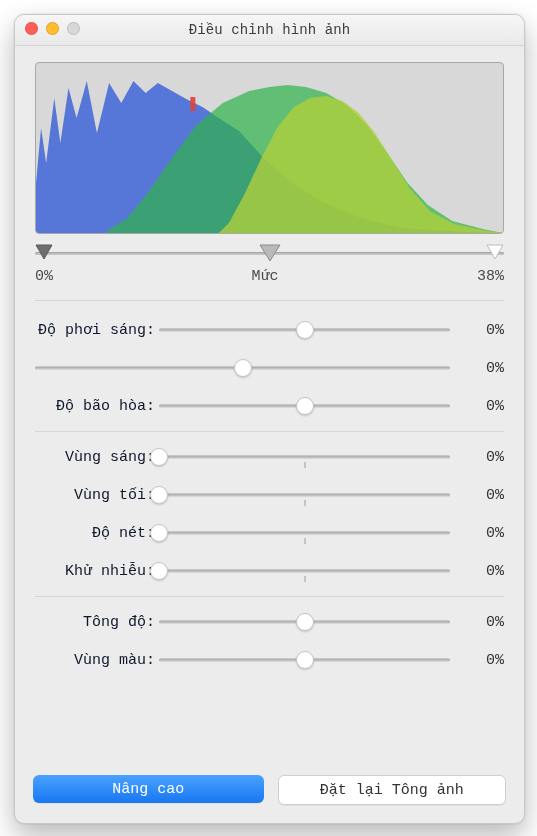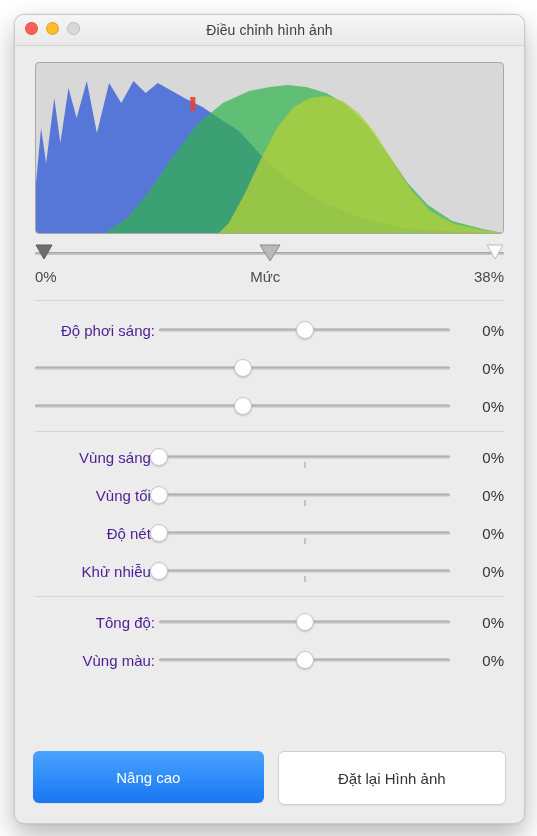--- a/index.html
+++ b/index.html
@@ -13,20 +13,21 @@
   }
 
   
   .outer {
     width: 537px;
     height: 836px;
     box-sizing: border-box;
     padding: 14px;
     background: #fff;
     border-radius: 26px;
+    font-family: Liberation Mono, monospace;
   }
 
   
   .window {
     position: relative;
     width: 100%;
     height: 100%;
     background: #ececec;
     border: 1px solid #c9c9c9;
     border-radius: 10px;
@@ -142,21 +143,21 @@
   .slider-row {
     display: flex;
     align-items: center;
     gap: 4px;
     height: 22px;
   }
   .sl-label {
     flex: 0 0 120px;
     text-align: right;
     font-size: 15px;
-    color: #4c1d95;
+    color: #0f172a;
   }
   .sl-track-wrap {
     flex: 1;
     position: relative;
     height: 18px;
   }
   .sl-track {
     position: absolute;
     left: 0; right: 0; top: 50%;
     transform: translateY(-50%);
@@ -200,21 +201,21 @@
   }
   .btn {
     height: 28px;
     border-radius: 6px;
     font-size: 15px;
     display: flex;
     align-items: center;
     justify-content: center;
     cursor: pointer;
     box-shadow: 0 1px 0 rgba(0,0,0,0.05);
-    padding: 12px 16px;
+    padding: 0 16px;
   }
   .btn-primary {
     flex: 0 0 42%;
     background: linear-gradient(#4aa2ff, #1877f2);
     color: #fff;
     font-weight: 400;
   }
   .btn-default {
     flex: 1;
     background: #ffffff;
@@ -283,20 +284,21 @@
               <div class="sl-value">0%</div>
             </div>
             <div class="slider-row">
               <div class="sl-track-wrap">
                 <div class="sl-track"></div>
                 <div class="sl-knob" style="left: 50%;"></div>
               </div>
               <div class="sl-value">0%</div>
             </div>
             <div class="slider-row">
+              <div class="sl-label">Độ bão hòa:</div>
               <div class="sl-track-wrap">
                 <div class="sl-track"></div>
                 <div class="sl-knob" style="left: 50%;"></div>
               </div>
               <div class="sl-value">0%</div>
             </div>
           </div>
           <div class="slider-group">
             <div class="slider-row">
               <div class="sl-label">Vùng sáng:</div>
@@ -352,17 +354,17 @@
               </div>
               <div class="sl-value">0%</div>
             </div>
           </div>
         </div>
 
     </div>
 
     <div class="footer">
       <div class="btn btn-primary">Nâng cao</div>
-      <div class="btn btn-default">Đặt lại Hình ảnh</div>
+      <div class="btn btn-default">Đặt lại Tông ảnh</div>
     </div>
 
   </div>
 </div>
 
 </body></html>

